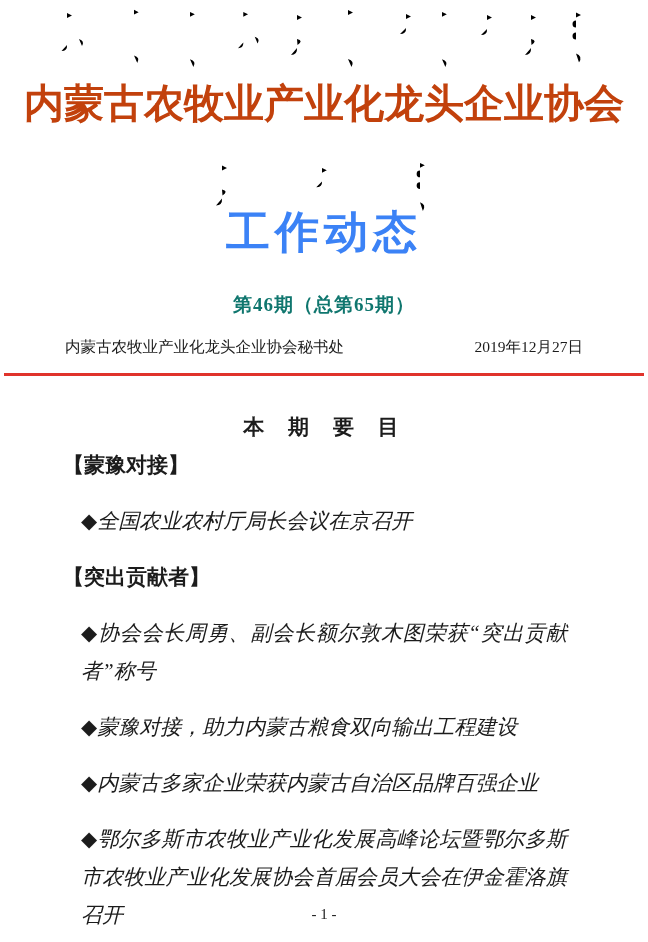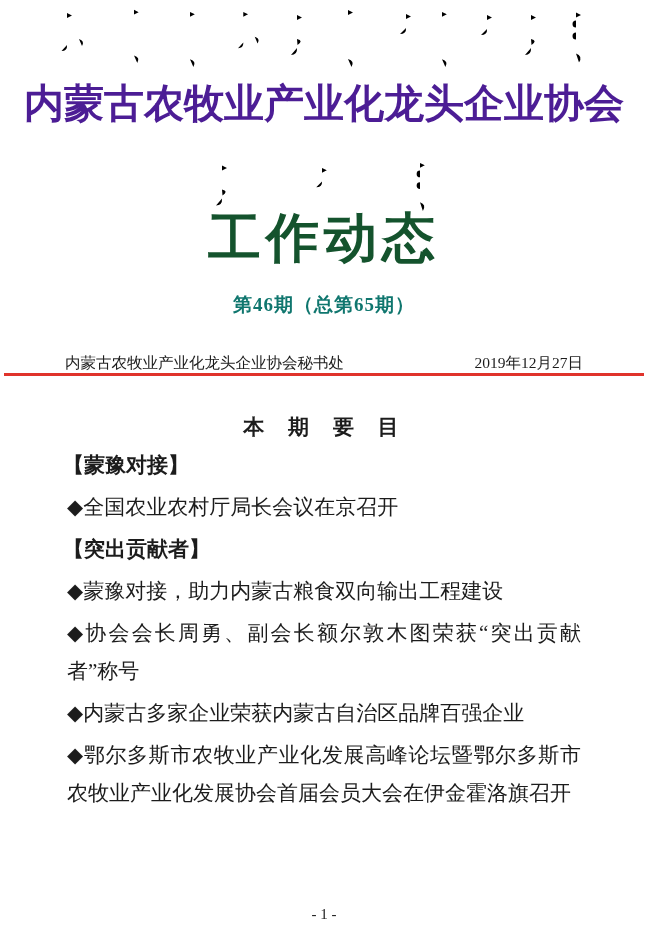--- a/index.html
+++ b/index.html
@@ -5,54 +5,54 @@
   html,body{margin:0;padding:0;background:#888;}
   .page{
     width:648px;height:942px;position:relative;background:#ffffff;
     margin:0 auto;overflow:hidden;
     font-family:"Liberation Serif","DejaVu Serif",serif;
     color:#1c1c1c;
   }
   .mg{position:absolute;}
   .org-title{
     position:absolute;top:72px;left:0;width:100%;text-align:center;
-    font-size:40px;font-weight:bold;color:#4c1d95;letter-spacing:0px;line-height:1.6;
+    font-size:40px;font-weight:bold;color:#c2410c;letter-spacing:0px;line-height:1.6;
     white-space:nowrap;
   }
   .bulletin-title{
     position:absolute;top:203px;left:0;width:100%;text-align:center;
-    font-size:53px;font-weight:bold;color:#14532d;letter-spacing:5px;line-height:1.35;
+    font-size:44px;font-weight:bold;color:#3b82f6;letter-spacing:5px;line-height:1.35;
     white-space:nowrap;
   }
   .issue-line{
     position:absolute;top:290px;left:0;width:100%;text-align:center;
     font-size:19px;font-weight:bold;color:#0f766e;letter-spacing:1px;line-height:1.6;
   }
   .publisher-row{
     position:absolute;top:334px;left:65px;right:65px;
     display:flex;justify-content:space-between;align-items:baseline;
-    font-size:15.5px;line-height:1.7;margin-top:16px;
+    font-size:15.5px;line-height:1.7;
   }
   .red-rule{
     position:absolute;top:373px;left:4px;right:4px;height:3px;
     background:#e0332b;
   }
   .contents{
     position:absolute;top:408px;left:63px;width:522px;
     font-size:21px;line-height:38px;
   }
   .toc-heading{
     text-align:center;font-weight:bold;letter-spacing:6px;word-spacing:6px;
     font-family:"Liberation Sans","DejaVu Sans",sans-serif;
   }
   .toc-section-title{
     font-weight:bold;
     font-family:"Liberation Sans","DejaVu Sans",sans-serif;
   }
-  .toc-item{margin:4px;text-align:justify;}
+  .toc-item{margin:18px;text-align:justify;font-style:italic;}
   .footer-page-number{
     position:absolute;top:906px;left:0;width:100%;text-align:center;
     font-size:15px;color:#1c1c1c;
   }
 </style>
 </head>
 <body>
 
 <div class="page">
 
@@ -137,21 +137,21 @@
 
   <div class="red-rule"></div>
 
   <div class="contents">
     <div class="toc-heading">本 期 要 目</div>
 
     <div class="toc-section-title">【蒙豫对接】</div>
     <p class="toc-item">◆全国农业农村厅局长会议在京召开</p>
 
     <div class="toc-section-title">【突出贡献者】</div>
+    <p class="toc-item">◆协会会长周勇、副会长额尔敦木图荣获“突出贡献者”称号</p>
     <p class="toc-item">◆蒙豫对接，助力内蒙古粮食双向输出工程建设</p>
-    <p class="toc-item">◆协会会长周勇、副会长额尔敦木图荣获“突出贡献者”称号</p>
     <p class="toc-item">◆内蒙古多家企业荣获内蒙古自治区品牌百强企业</p>
     <p class="toc-item">◆鄂尔多斯市农牧业产业化发展高峰论坛暨鄂尔多斯市农牧业产业化发展协会首届会员大会在伊金霍洛旗召开</p>
   </div>
 
   <div class="footer-page-number">- 1 -</div>
 
 </div>
 
 </body></html>

